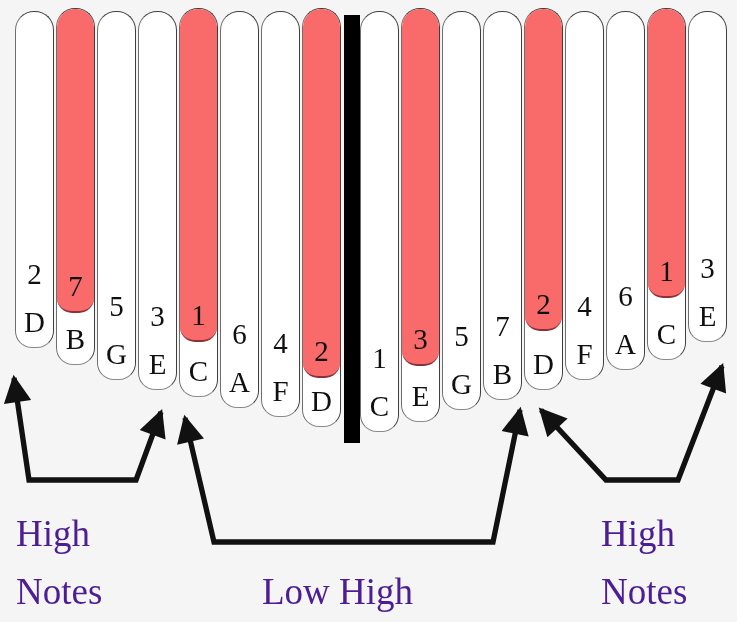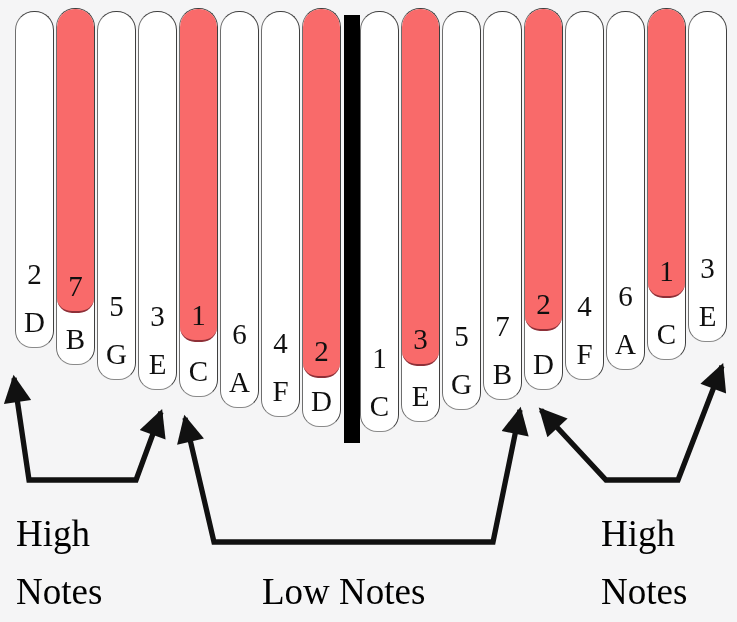--- a/index.html
+++ b/index.html
@@ -25,21 +25,21 @@
   }
   .key .num, .key .letter {
     position:absolute; left:0; width:100%; text-align:center;
     font-size:29px; line-height:1; color:#101010;
   }
   .divider {
     position:absolute; background:var(--divider,#000000);
   }
   .arrows { position:absolute; left:0; top:0; pointer-events:none; }
   .note-label {
-    position:absolute; color:#000000;
+    position:absolute; color:#4c1d95;
     font-size:37px; line-height:58px; white-space:nowrap;
   }
 </style>
 </head>
 <body>
 
 <div class="canvas">
 
   <div class="divider" style="left:344px; top:15px; width:16px; height:428px;"></div>
 
@@ -140,20 +140,20 @@
     <polyline points="14,378 29,480 136,480 161,412" fill="none" stroke="#111" stroke-width="5.3" marker-start="url(#ah)" marker-end="url(#ah)"></polyline>
     <polyline points="185,418 214,542 493,542 520,410" fill="none" stroke="#111" stroke-width="5.3" marker-start="url(#ah)" marker-end="url(#ah)"></polyline>
     <polyline points="541,410 606,480 678,480 722,366" fill="none" stroke="#111" stroke-width="5.3" marker-start="url(#ah)" marker-end="url(#ah)"></polyline>
   </svg>
 
   <div class="note-label" style="left:16px; top:505px;">
     <div>High</div>
     <div>Notes</div>
   </div>
 
-  <div class="note-label" style="left:262px; top:572px; line-height:40px;">Low Notes</div>
+  <div class="note-label" style="left:262px; top:572px; line-height:40px;">Low High</div>
 
   <div class="note-label" style="left:601px; top:505px;">
     <div>High</div>
     <div>Notes</div>
   </div>
 
 </div>
 
 </body></html>

